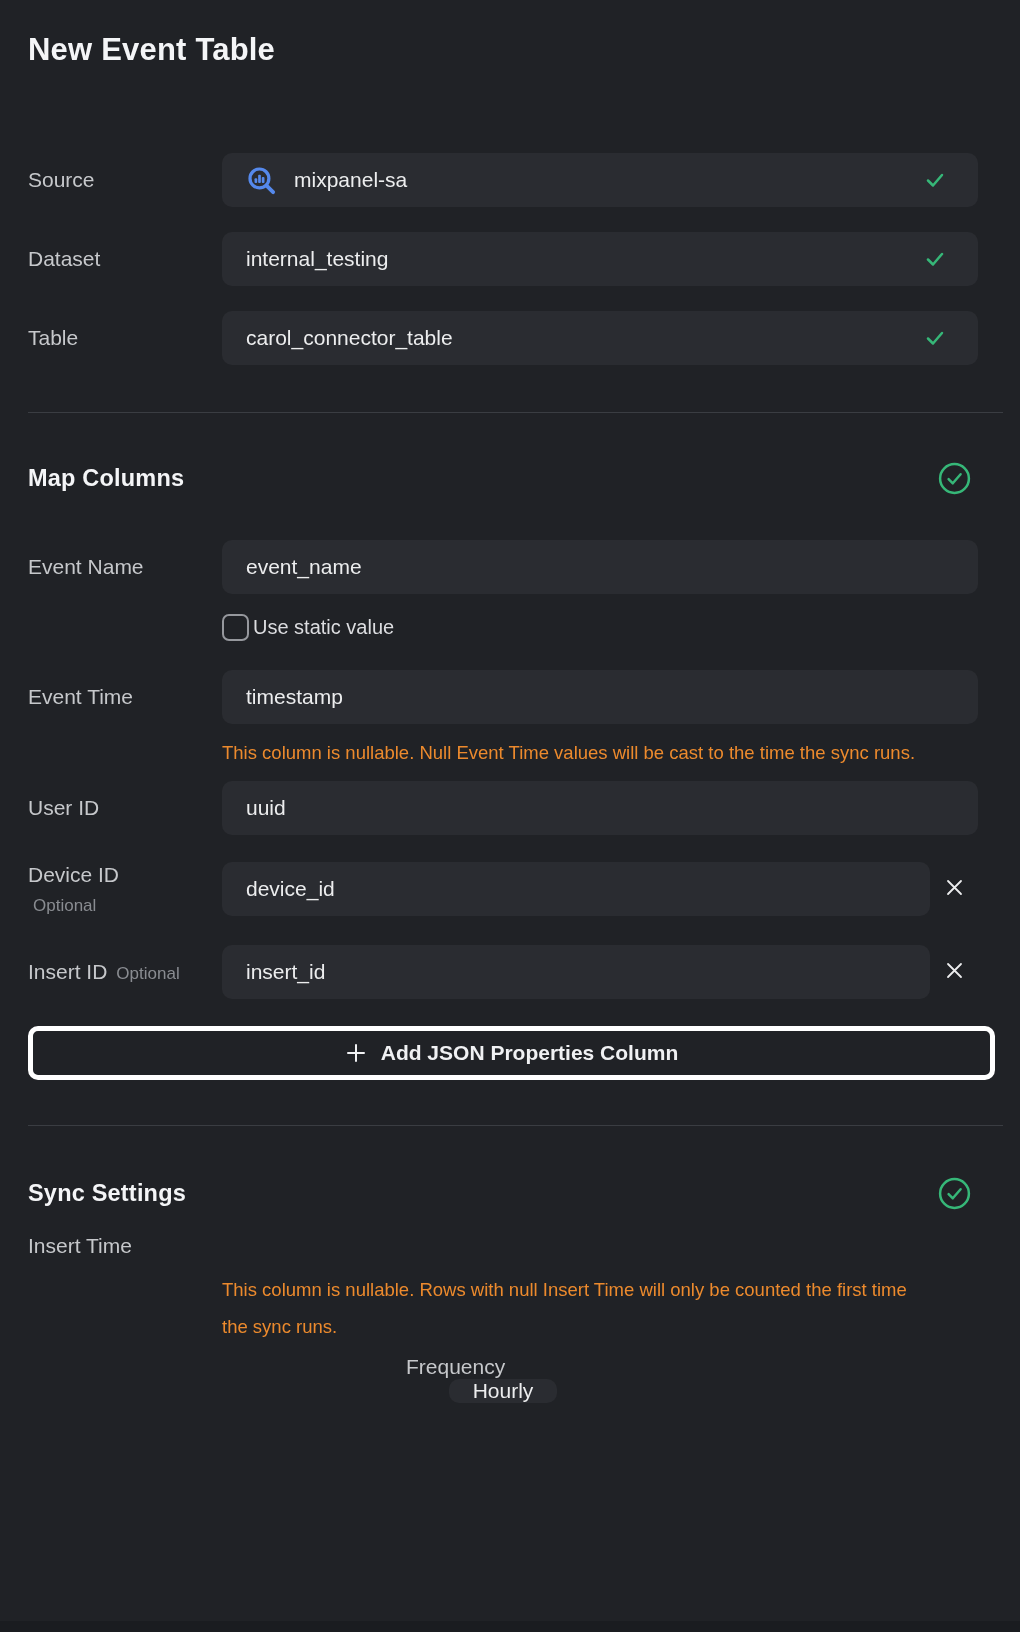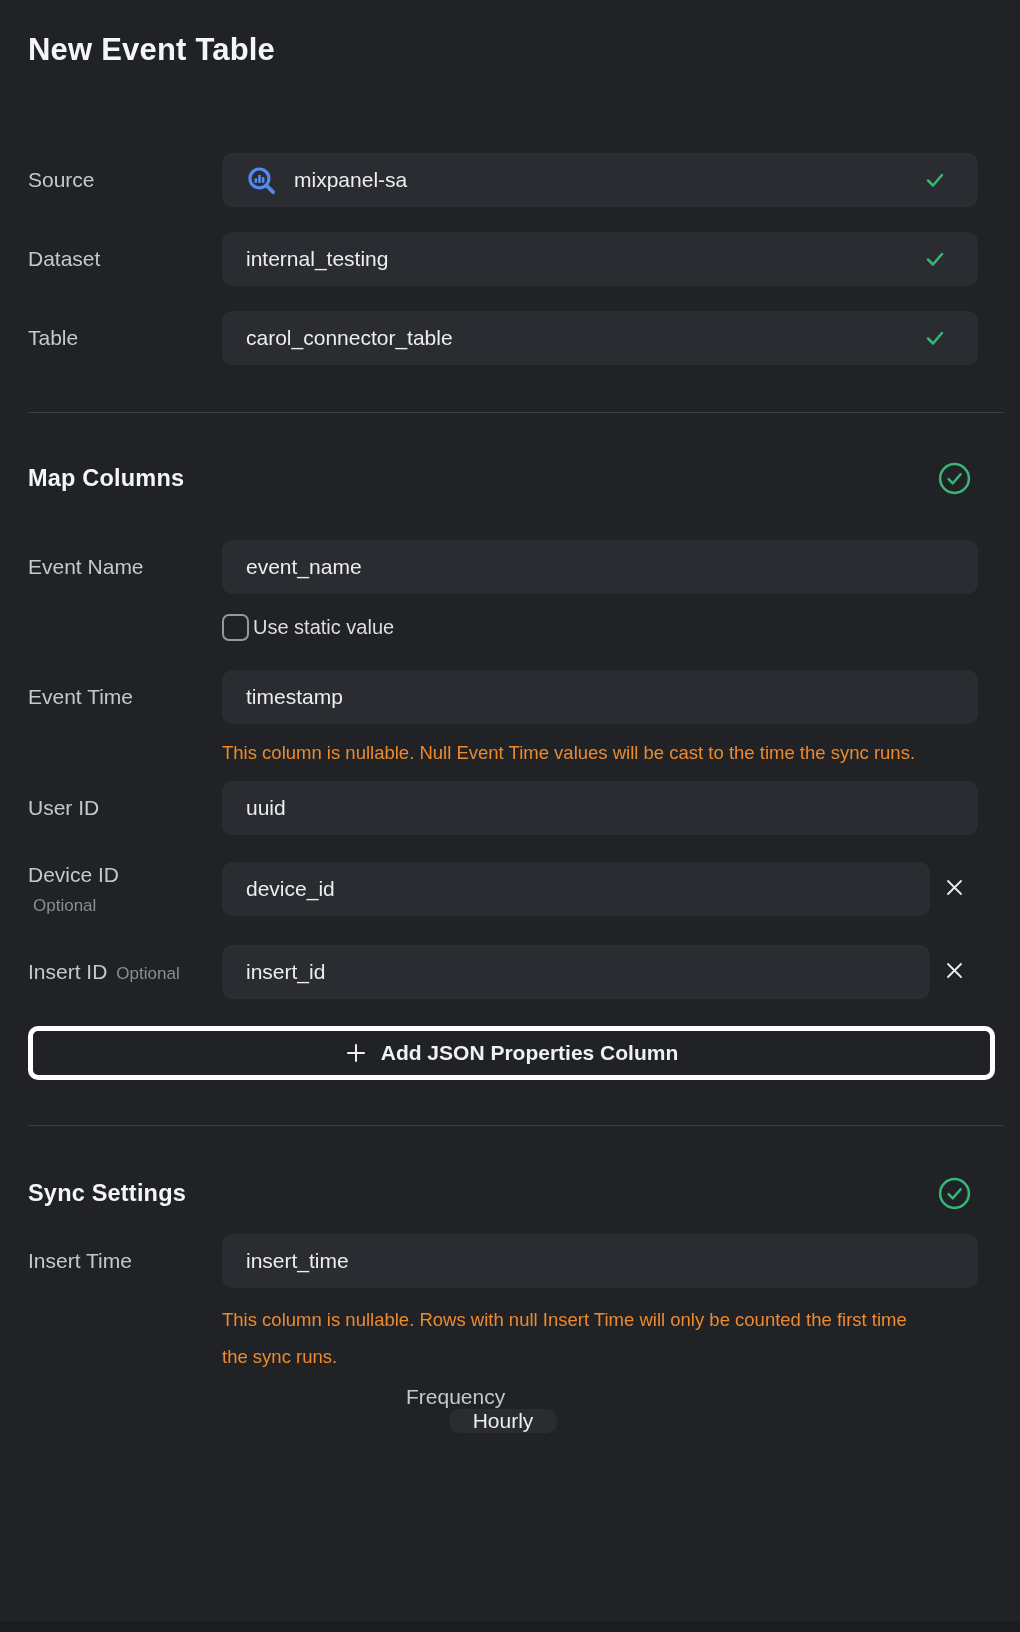--- a/index.html
+++ b/index.html
@@ -240,23 +240,20 @@
     <span class="status-circle">
       <svg width="33" height="33" viewBox="0 0 33 33">
           <use href="#check-circle"></use>
         </svg>
     </span>
   </div>
 
 
   <div class="form-row row-insert-time">
     <div class="label-col"><span class="label">Insert Time</span></div>
-    <div class="field">
-      <span class="field-value">insert_time</span>
-    </div>
   </div>
   <p class="warning warning-2">This column is nullable. Rows with null Insert Time will only be counted the first time the sync runs.</p>
 
   <div class="form-row row-frequency">
     <div class="label-col"><span class="label">Frequency</span></div>
     <div class="field">
       <span class="field-value">Hourly</span>
     </div>
   </div>
 

